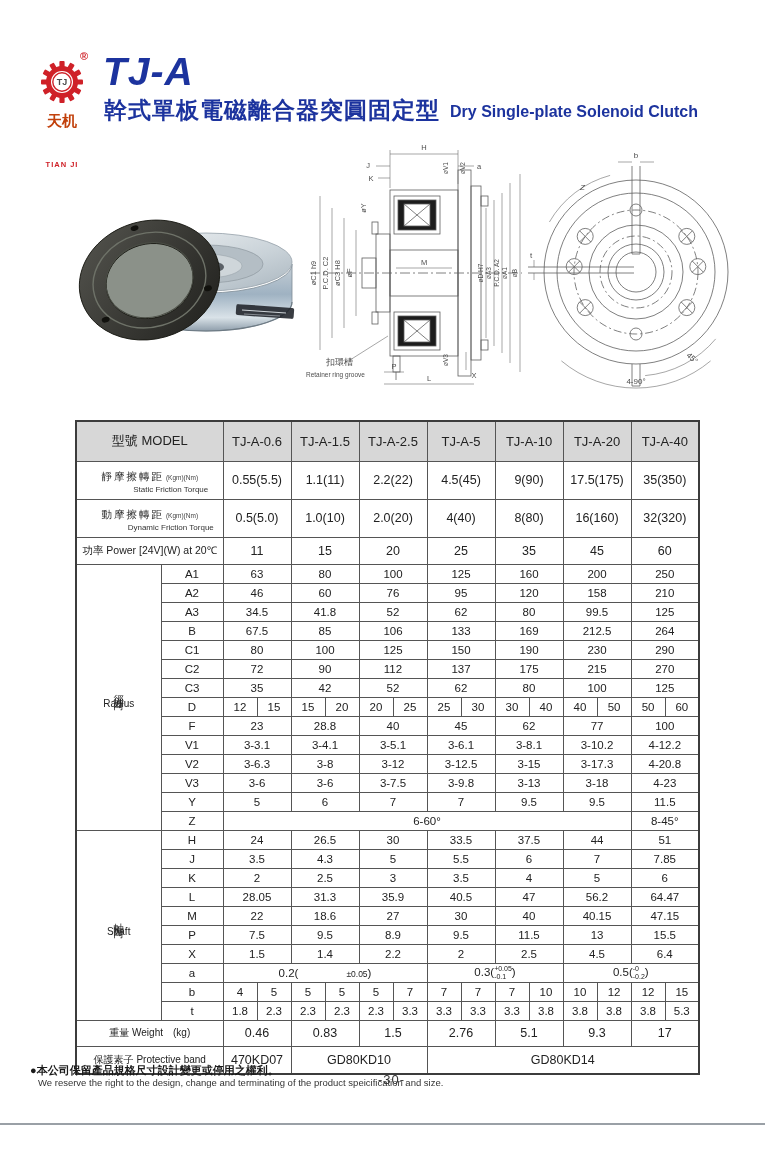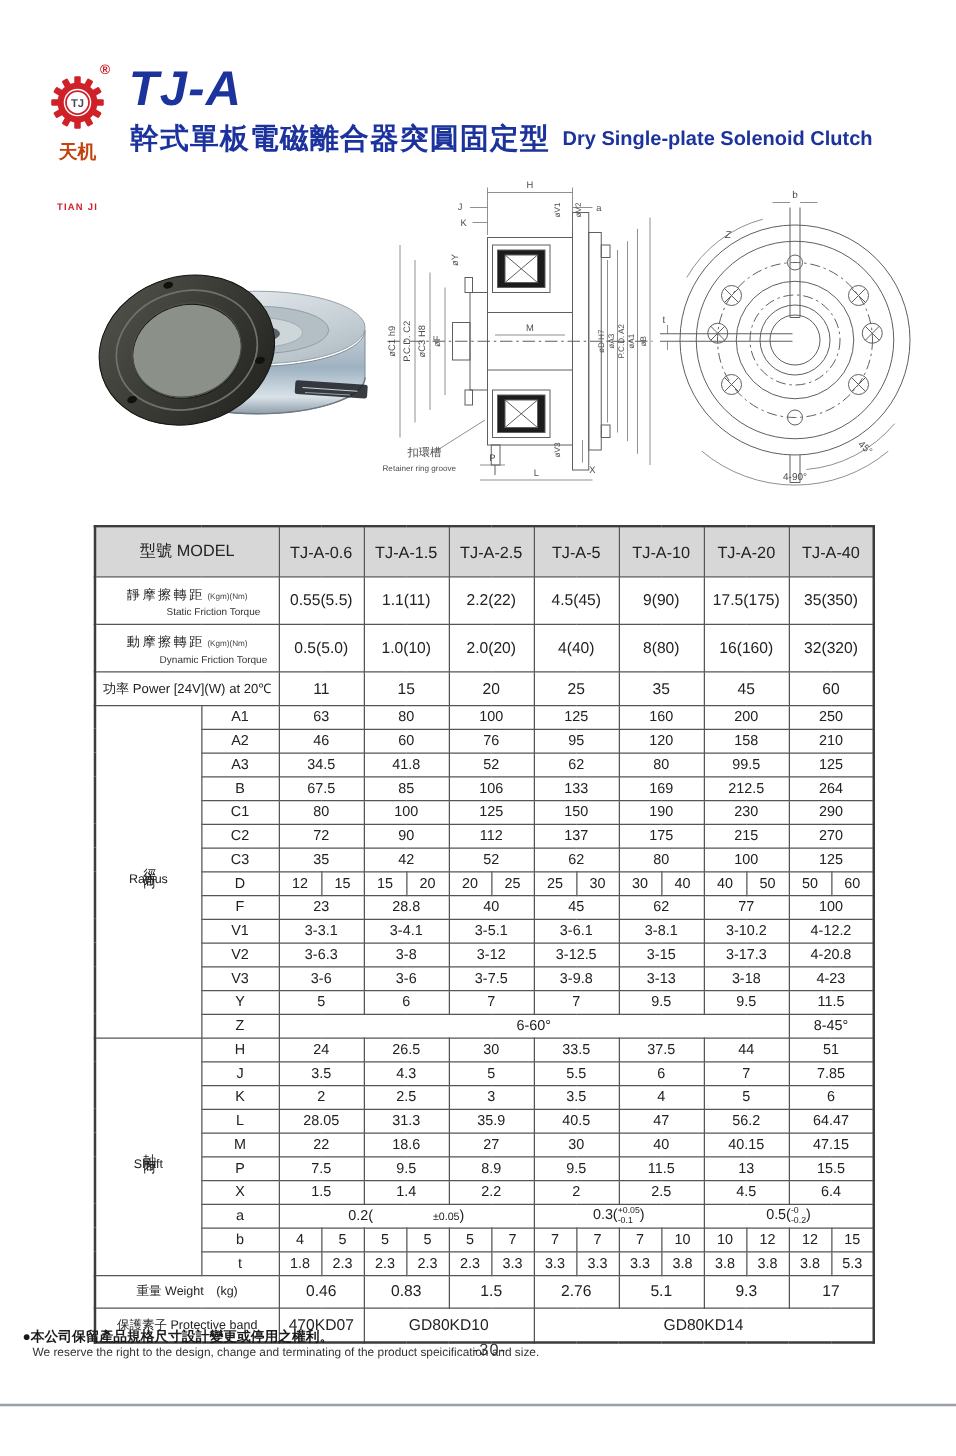--- a/index.html
+++ b/index.html
@@ -45,21 +45,21 @@
   td.key{font-size:11.5px;}
   th.sect{vertical-align:middle;}
   .vert{writing-mode:vertical-rl;text-orientation:upright;margin:0 auto;font-size:10.5px;
         letter-spacing:3px;line-height:1.05;}
   .sect-en{font-size:10px;margin-top:3px;}
   .tolstack{display:inline-block;vertical-align:middle;font-size:7px;line-height:7.5px;text-align:left;}
   .tol-inline{font-size:8.5px;padding-left:48px;}
   th.foot-lbl{font-size:10px;text-align:left;padding-left:4px;}
 
   
-  .footnote{position:absolute;left:18px;top:1064px;}
+  .footnote{position:absolute;left:30px;top:1064px;}
   .fn-zh{font-size:11px;font-weight:bold;color:#1a1a1a;line-height:13px;}
   .fn-en{font-size:9.5px;color:#333;margin-left:8px;line-height:12px;}
   .pagenum{position:absolute;left:378px;top:1072px;font-size:13px;color:#333;letter-spacing:1px;}
   .bottom-rule{position:absolute;left:0;top:1123px;width:765px;height:2px;background:#9aa0a6;}
 </style>
 </head>
 <body>
 
 <div class="page">
 

